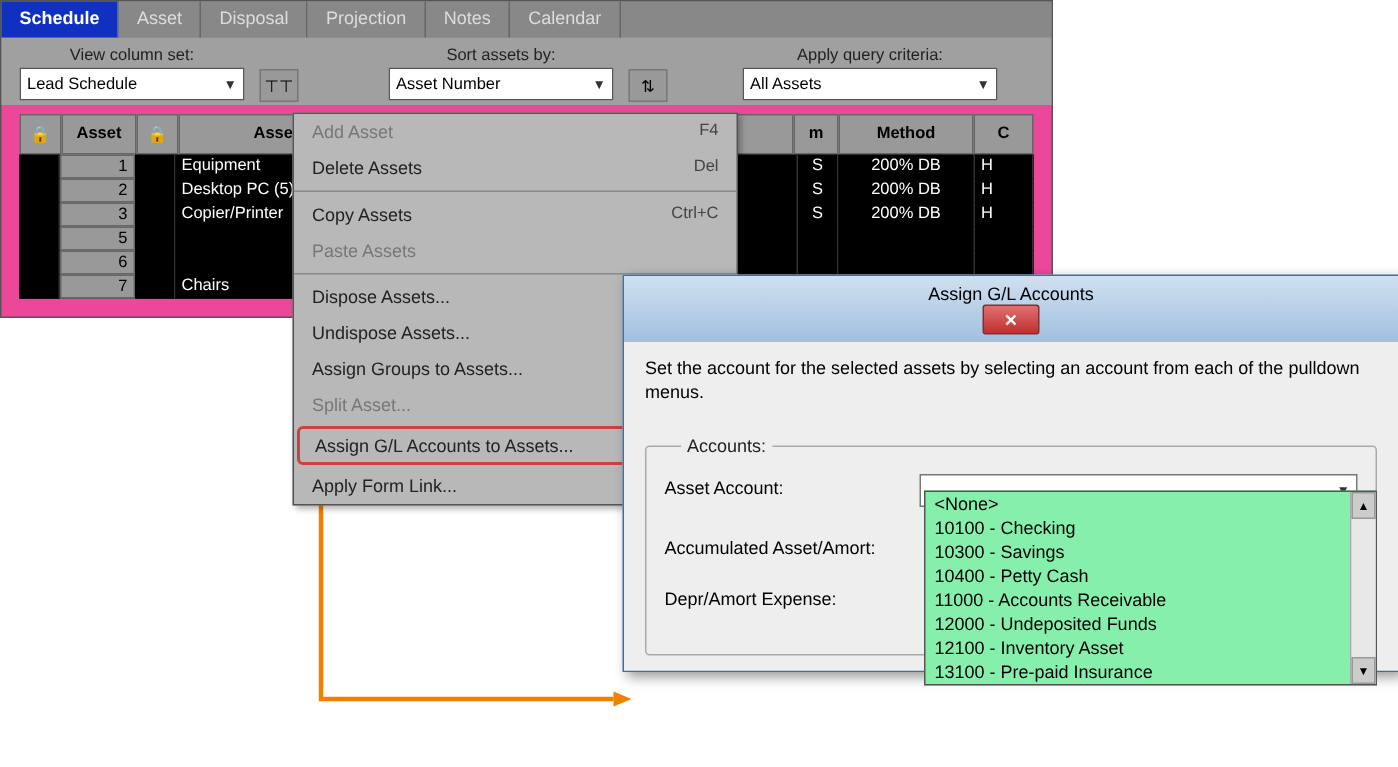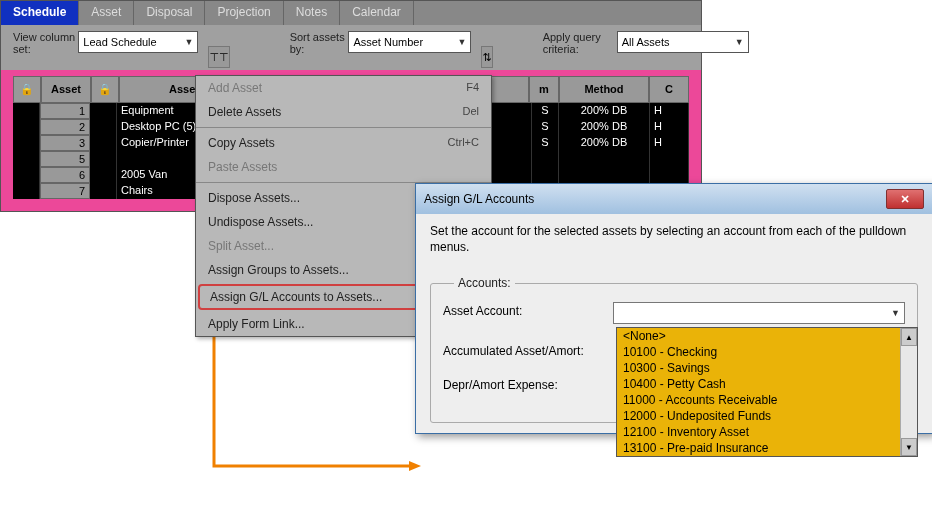--- a/index.html
+++ b/index.html
@@ -39,21 +39,21 @@
     color: #fff;
     font-weight: bold;
   }
   .controls-row {
     display: flex;
     padding: 6px 12px 2px;
     gap: 10px;
     background: #a0a0a0;
     align-items: flex-start;
   }
-  .control-group { display: flex; flex-direction: row; }
+  .control-group { display: flex; flex-direction: column; text-align: center; }
   .control-label { font-size: 11px; color: #222; margin-bottom: 2px; }
   .dropdown {
     background: #fff;
     border: 1px solid #555;
     height: 20px;
     display: flex;
     align-items: center;
     justify-content: space-between;
     padding: 0 4px;
     font-size: 11px;
@@ -163,20 +163,21 @@
     z-index: 20;
   }
   .dialog-title {
     background: linear-gradient(to bottom, #d0e0f0, #a0c0e0);
     padding: 5px 8px;
     display: flex;
     justify-content: space-between;
     align-items: center;
     font-size: 12px;
     color: #000;
+    flex-direction: column;
   }
   .dialog-close {
     width: 36px;
     height: 18px;
     background: linear-gradient(to bottom, #e07070, #c03030);
     border: 1px solid #803030;
     border-radius: 2px;
     color: #fff;
     display: flex;
     align-items: center;
@@ -223,21 +224,21 @@
     align-items: center;
     justify-content: space-between;
     padding: 0 4px;
     cursor: pointer;
   }
   .dropdown-list {
     position: absolute;
     top: 143px;
     left: 200px;
     width: 300px;
-    background: #eab308;
+    background: #86efac;
     border: 1px solid #555;
     z-index: 30;
     display: flex;
   }
   .dropdown-list-items {
     flex: 1;
     max-height: 175px;
     overflow: hidden;
   }
   .dropdown-list-item {
@@ -351,21 +352,20 @@
           <div class="td td-lock"></div>
           <div class="td" style="flex:1"></div>
           <div class="td td-s"></div>
           <div class="td td-method"></div>
           <div class="td td-h"></div>
         </div>
         <div class="tr">
           <div class="td td-lock"></div>
           <div class="td td-num">6</div>
           <div class="td td-lock"></div>
-          <div class="td td-asset">2005 Van</div>
           <div class="td" style="flex:1"></div>
           <div class="td td-s"></div>
           <div class="td td-method"></div>
           <div class="td td-h"></div>
         </div>
         <div class="tr">
           <div class="td td-lock"></div>
           <div class="td td-num">7</div>
           <div class="td td-lock"></div>
           <div class="td td-asset">Chairs</div>
@@ -398,26 +398,26 @@
     </div>
     <div class="menu-sep"></div>
     <div class="menu-item">
       <span>Dispose Assets...</span>
       <span class="shortcut"></span>
     </div>
     <div class="menu-item">
       <span>Undispose Assets...</span>
       <span class="shortcut"></span>
     </div>
+    <div class="menu-item">
+      <span>Assign Groups to Assets...</span>
+      <span class="shortcut"></span>
+    </div>
     <div class="menu-item disabled">
       <span>Split Asset...</span>
-      <span class="shortcut"></span>
-    </div>
-    <div class="menu-item">
-      <span>Assign Groups to Assets...</span>
       <span class="shortcut"></span>
     </div>
     <div class="menu-item highlighted">
       <span>Assign G/L Accounts to Assets...</span>
       <span class="shortcut"></span>
     </div>
     <div class="menu-item">
       <span>Apply Form Link...</span>
       <span class="shortcut"></span>
     </div>

